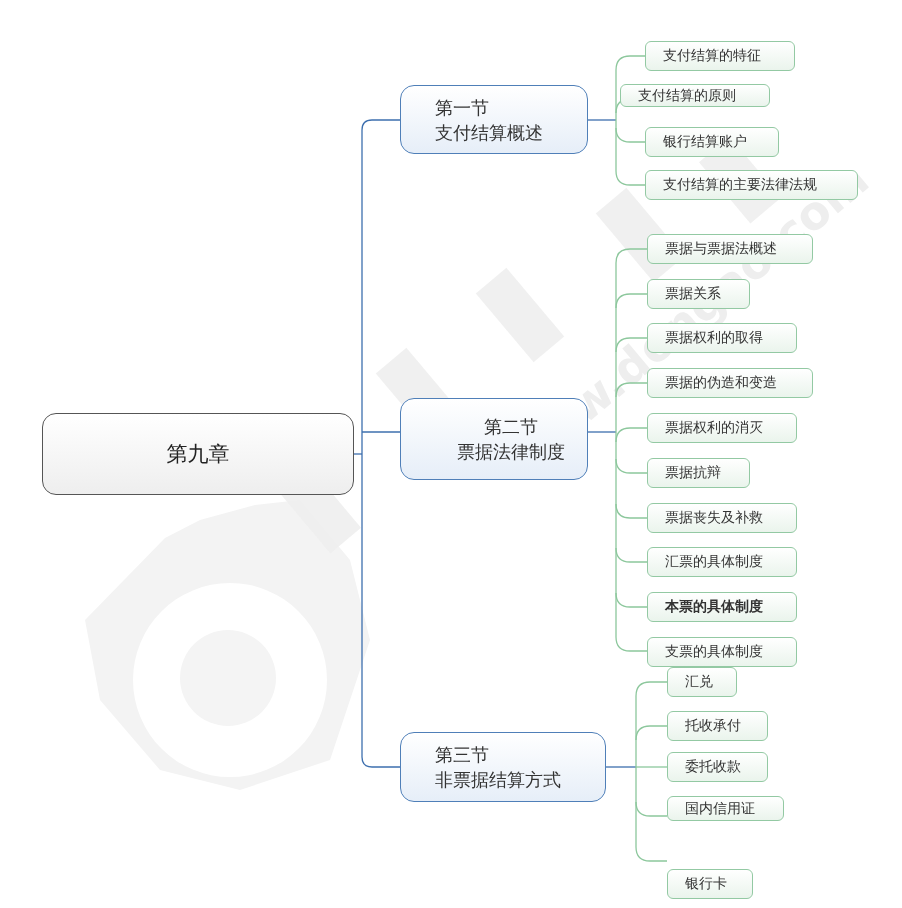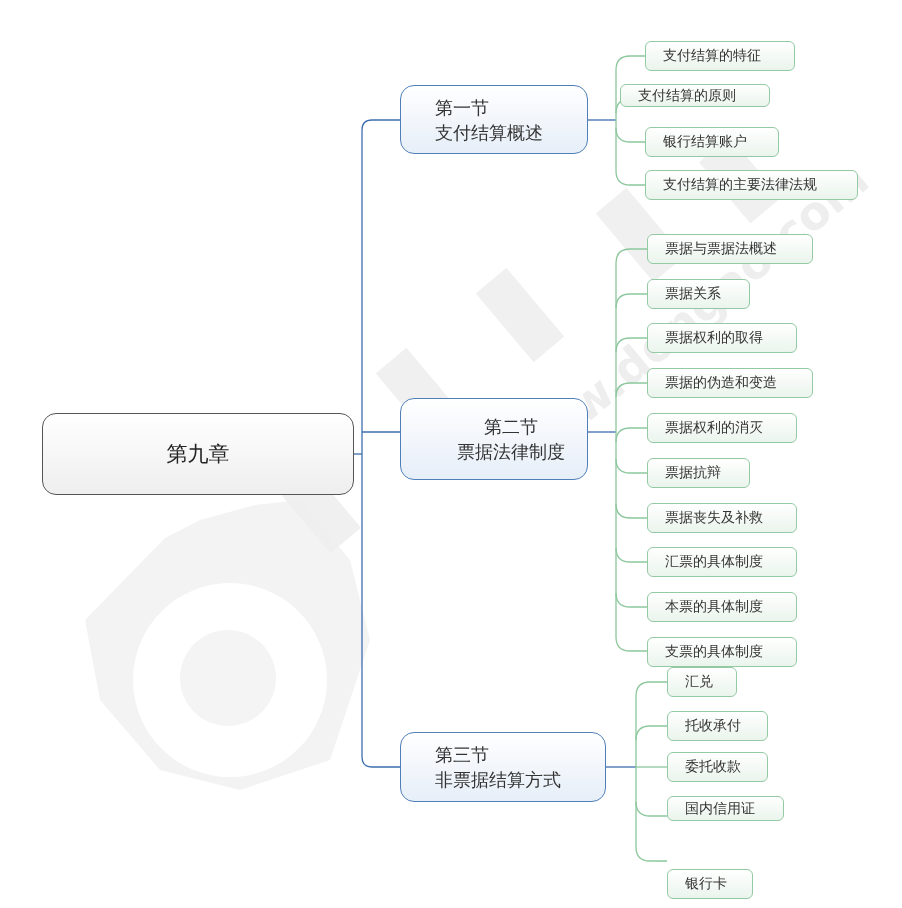--- a/index.html
+++ b/index.html
@@ -131,21 +131,21 @@
     </div>
   <div class="node leaf" style="left:647px; top:458px; width:103px; height:30px;">
       <span>票据抗辩</span>
     </div>
   <div class="node leaf" style="left:647px; top:503px; width:150px; height:30px;">
       <span>票据丧失及补救</span>
     </div>
   <div class="node leaf" style="left:647px; top:547px; width:150px; height:30px;">
       <span>汇票的具体制度</span>
     </div>
-  <div class="node leaf" style="left:647px; top:592px; width:150px; height:30px;">
+  <div class="node leaf" style="left:647px; top:592px; width:150px; height:30px;font-weight:bold;">
       <span>本票的具体制度</span>
     </div>
   <div class="node leaf" style="left:647px; top:637px; width:150px; height:30px;">
       <span>支票的具体制度</span>
     </div>
 
   <div class="node leaf" style="left:667px; top:667px; width:70px; height:30px;">
       <span>汇兑</span>
     </div>
   <div class="node leaf" style="left:667px; top:711px; width:101px; height:30px;">

